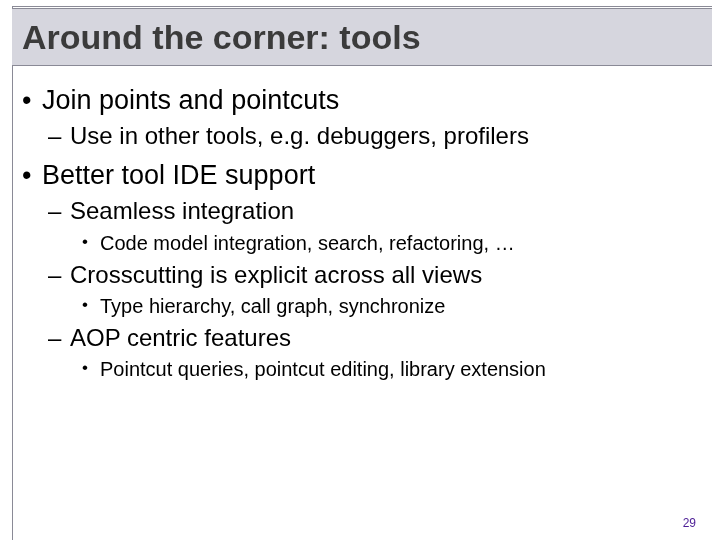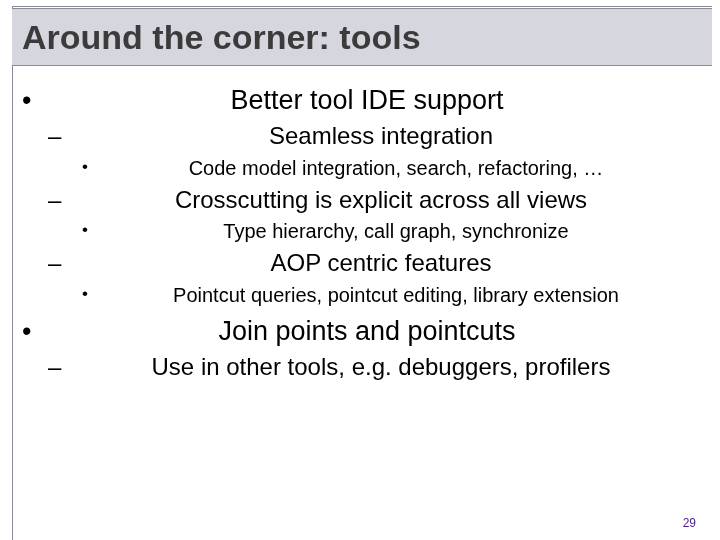--- a/index.html
+++ b/index.html
@@ -10,21 +10,20 @@
     font-family: Arial, Helvetica, sans-serif;
     background: #ffffff;
     position: relative;
     overflow: hidden;
   }
   .slide {
     width: 712px;
     height: 540px;
     position: relative;
     box-sizing: border-box;
-    text-align: center;
   }
   
   .line-top {
     position: absolute;
     left: 12px; right: 0;
     top: 6px;
     height: 0;
     border-top: 1px solid #8a8a96;
   }
   .line-left {
@@ -129,20 +128,28 @@
   <div class="line-top"></div>
   <div class="line-left"></div>
 
   <div class="title-bar">
     <h1>Around the corner: tools</h1>
   </div>
 
   <div class="content">
     <ul class="lvl1">
       <li>
+        <span>Join points and pointcuts</span>
+        <ul class="lvl2">
+          <li>
+            <span>Use in other tools, e.g. debuggers, profilers</span>
+          </li>
+        </ul>
+      </li>
+      <li>
         <span>Better tool IDE support</span>
         <ul class="lvl2">
           <li>
             <span>Seamless integration</span>
             <ul class="lvl3">
               <li>
                 <span>Code model integration, search, refactoring, …</span>
               </li>
             </ul>
           </li>
@@ -157,25 +164,17 @@
           <li>
             <span>AOP centric features</span>
             <ul class="lvl3">
               <li>
                 <span>Pointcut queries, pointcut editing, library extension</span>
               </li>
             </ul>
           </li>
         </ul>
       </li>
-      <li>
-        <span>Join points and pointcuts</span>
-        <ul class="lvl2">
-          <li>
-            <span>Use in other tools, e.g. debuggers, profilers</span>
-          </li>
-        </ul>
-      </li>
     </ul>
   </div>
 
   <div class="page-no">29</div>
 </div>
 
 </body></html>

